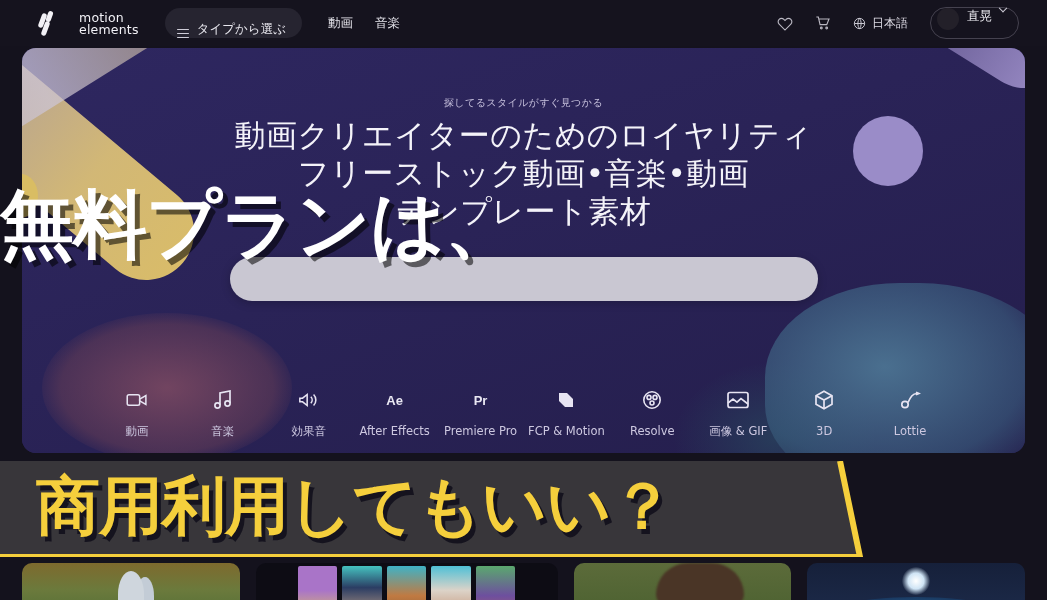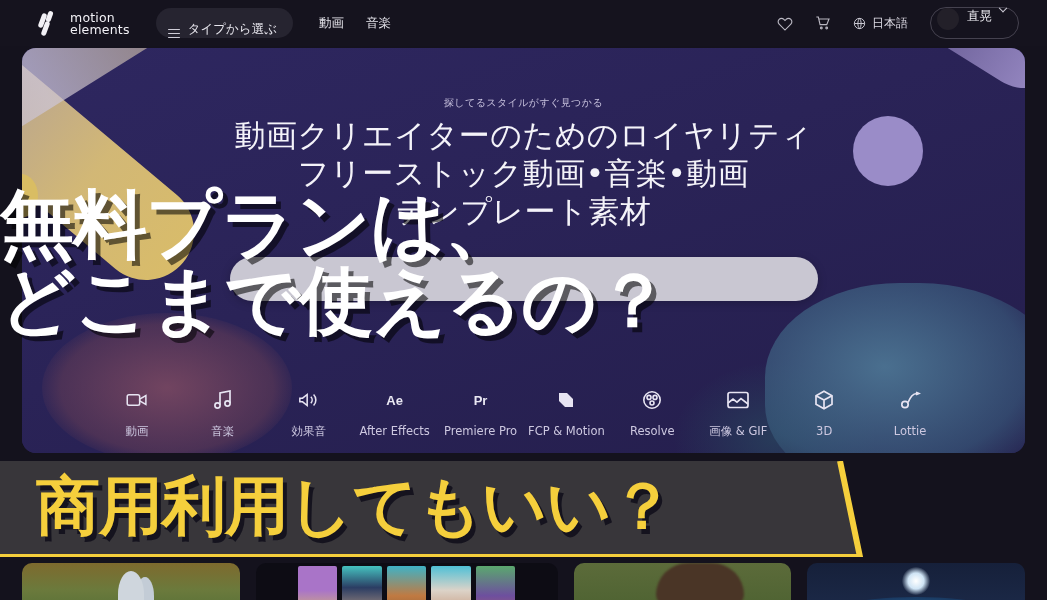--- a/index.html
+++ b/index.html
@@ -28,21 +28,21 @@
     height: 46px;
     background: #15131e;
     display: flex;
     align-items: center;
     z-index: 30;
   }
 
   .logo {
     display: flex;
     align-items: center;
-    gap: 6px;
+    gap: 15px;
     margin-left: 38px;
     cursor: pointer;
     justify-content: center;
   }
   .logo-mark {
     width: 26px; height: 26px;
     position: relative;
     flex: none;
   }
   .logo-mark i {
@@ -541,21 +541,20 @@
       <div class="t3-hair"></div>
     </div>
     <div class="thumb t4">
       <div class="t4-sun"></div>
       <div class="t4-earth"></div>
     </div>
   </div>
 
   <div class="overlay-white">
     <span class="l1">無料プランは、</span>
-    <span class="l2">どこまで使えるの？</span>
   </div>
 
   <div class="yellow-band"></div>
   <svg class="yellow-band-line" viewBox="0 0 1047 96">
     <path d="M860 0 L880 96 L0 96" fill="none" stroke="#f5cf3c" stroke-width="6"></path>
   </svg>
   <div class="overlay-yellow">商用利用してもいい？</div>
 
 </div>
 

